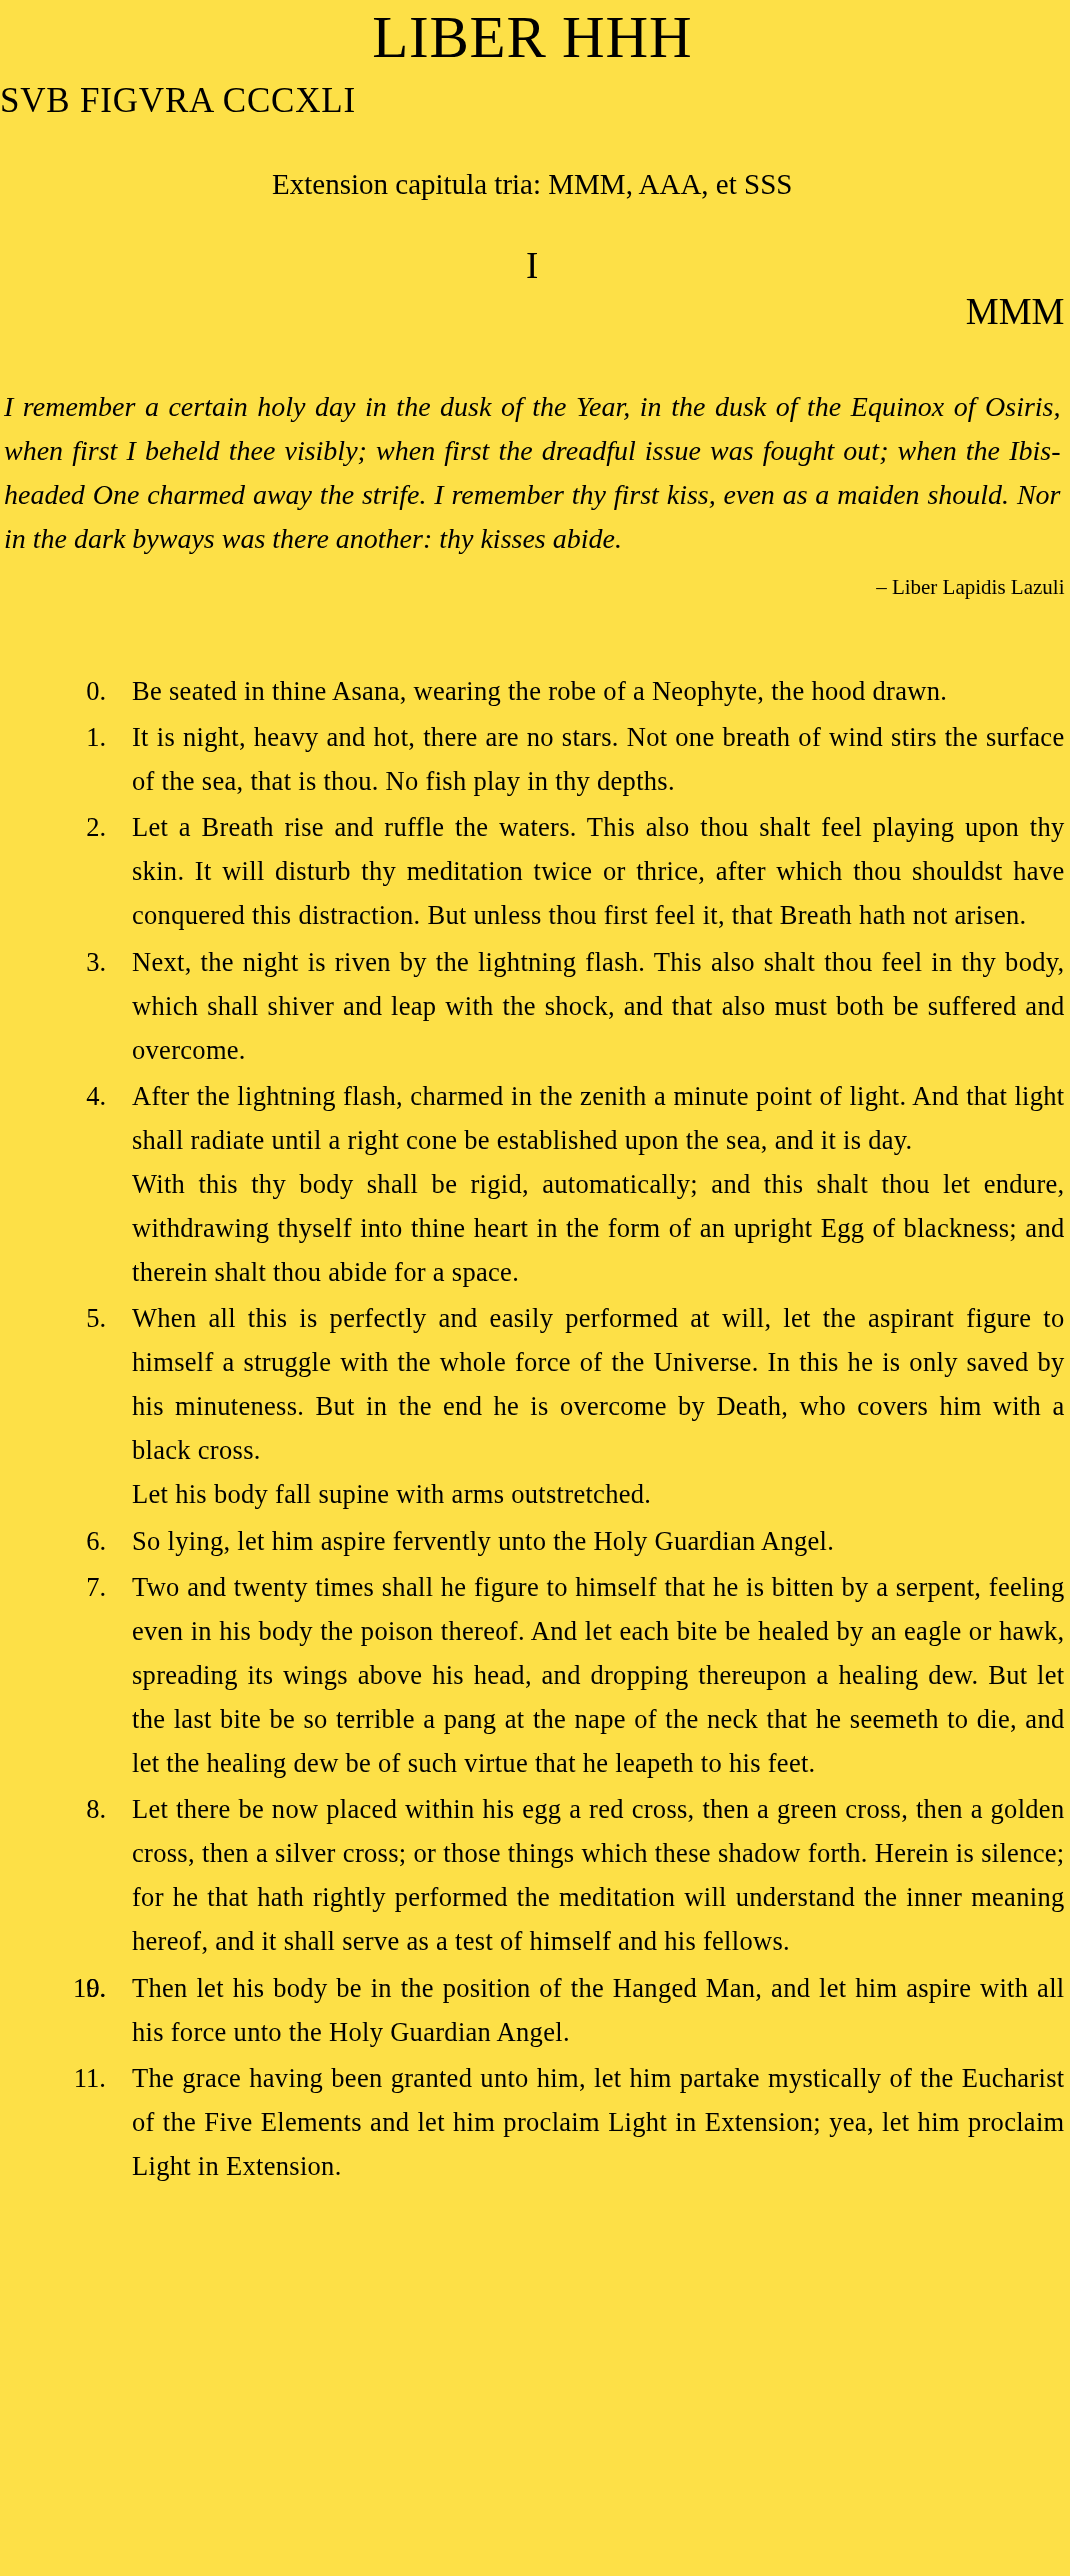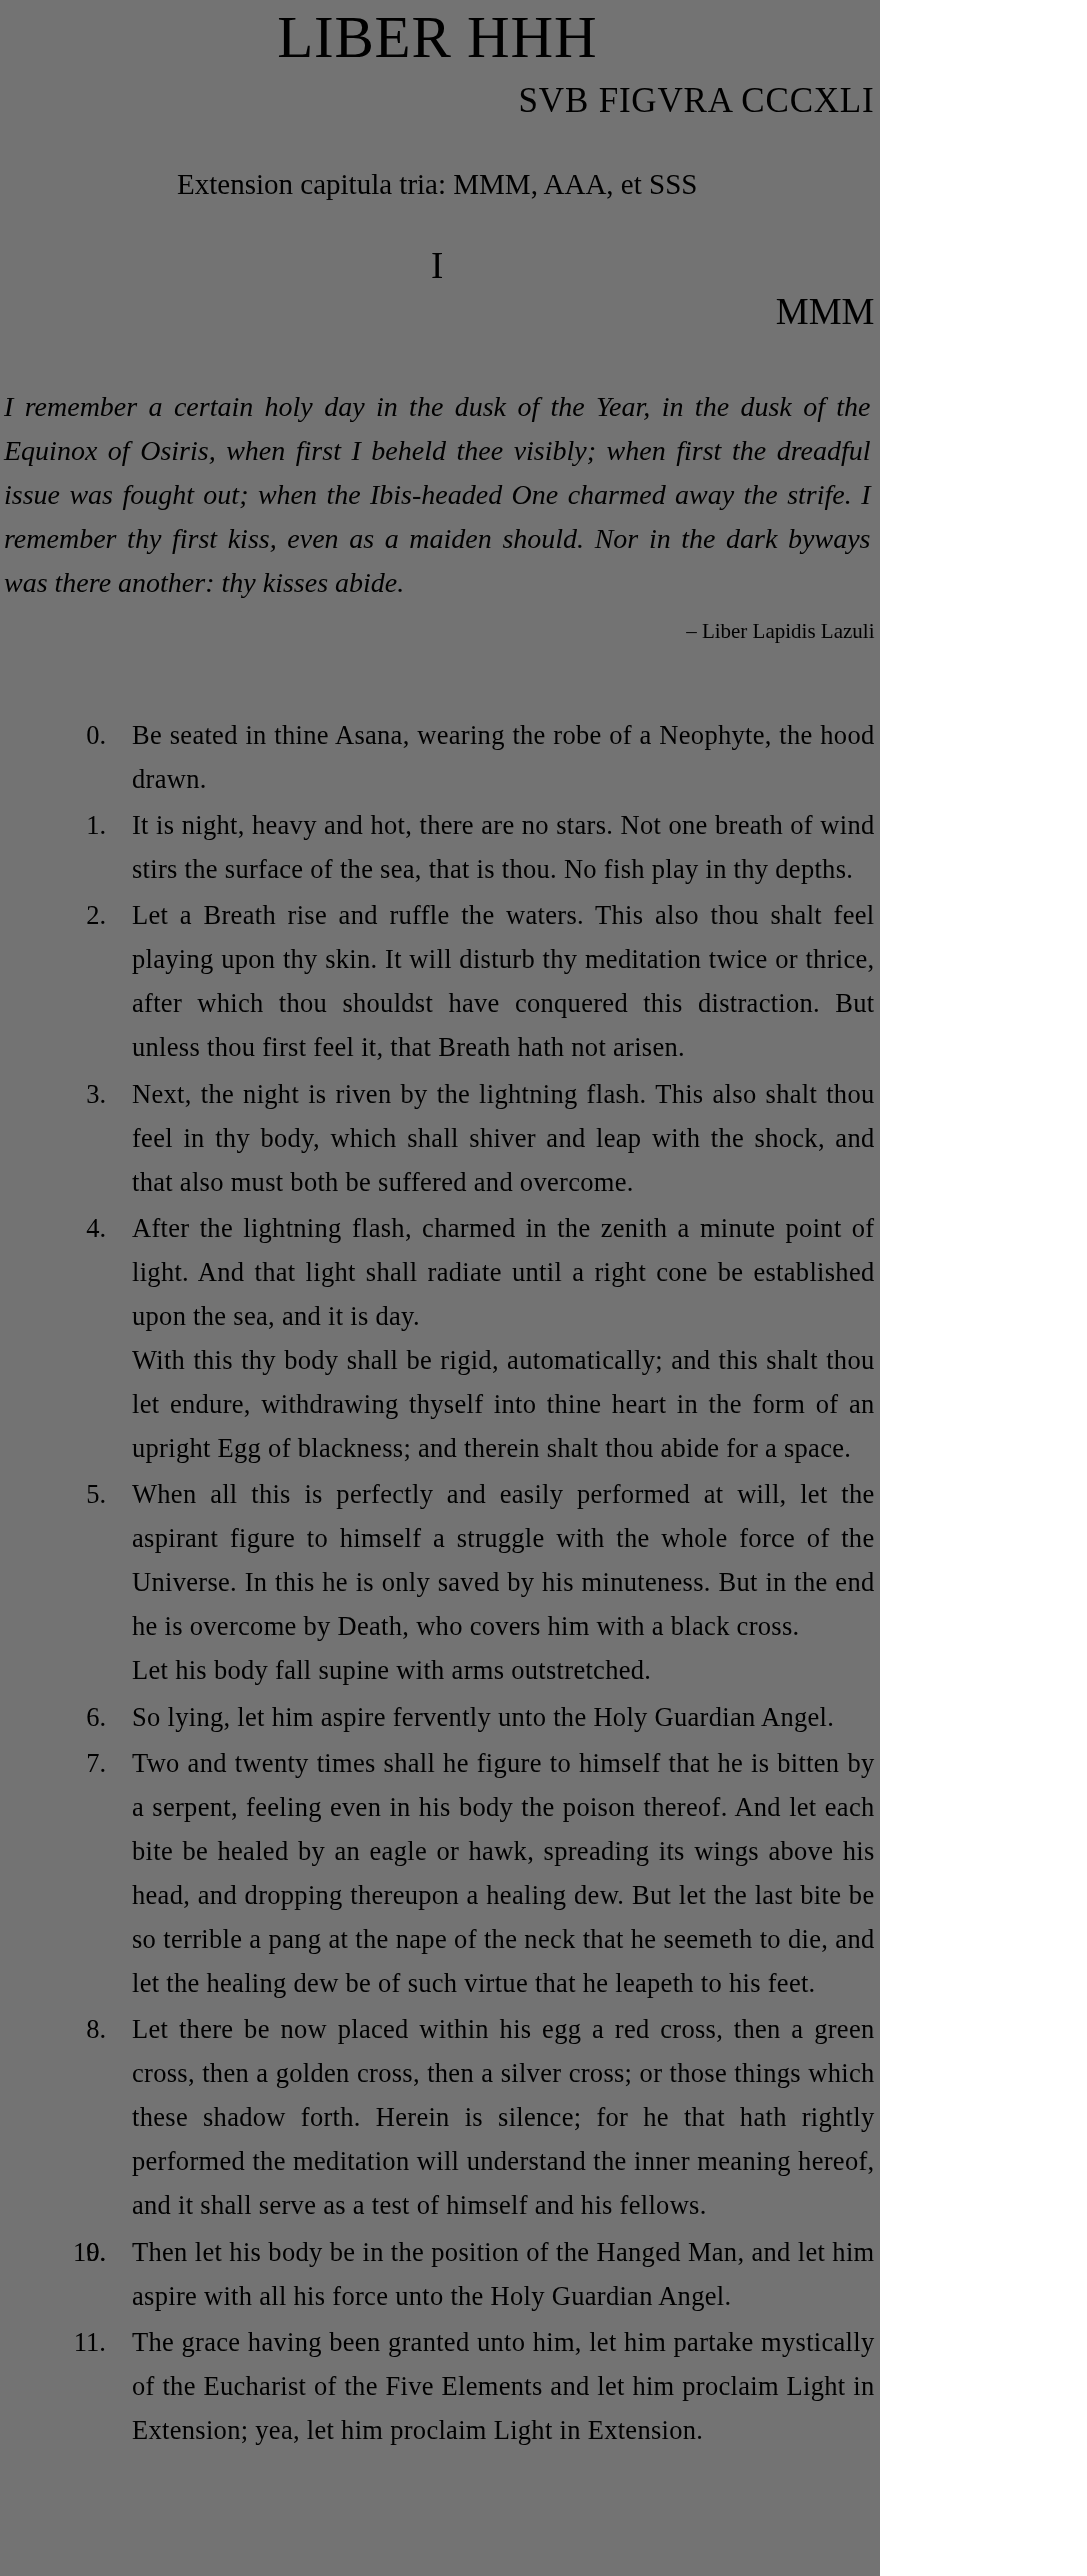--- a/index.html
+++ b/index.html
@@ -5,39 +5,39 @@
   html, body { margin: 0; padding: 0; background: #ffffff; }
   body {
     width: 1088px;
     min-height: 2576px;
     color: #000000;
     font-family: "Liberation Serif", serif;
     -webkit-font-smoothing: antialiased;
   }
   .page {
     box-sizing: border-box;
-    width: 880px;
+    width: 1070px;
     min-height: 2576px;
     padding: 4.7px 5.5px 28px 0;
-    background: #737373;
+    background: #fde047;
   }
   .title {
     margin: 0;
     font-size: 59px;
     line-height: 65px;
     font-weight: normal;
     text-align: center;
     letter-spacing: 0.8px;
   }
   .subtitle {
     margin: 11px 0 0 0;
     font-size: 35px;
     line-height: 39px;
     font-weight: normal;
-    text-align: right;
+    text-align: left;
     letter-spacing: 0.8px;
   }
   .rubric {
     margin: 48px 0 0 0;
     font-size: 29px;
     line-height: 33px;
     text-align: center;
   }
   .chapter-number {
     margin: 45px 0 0 0;

